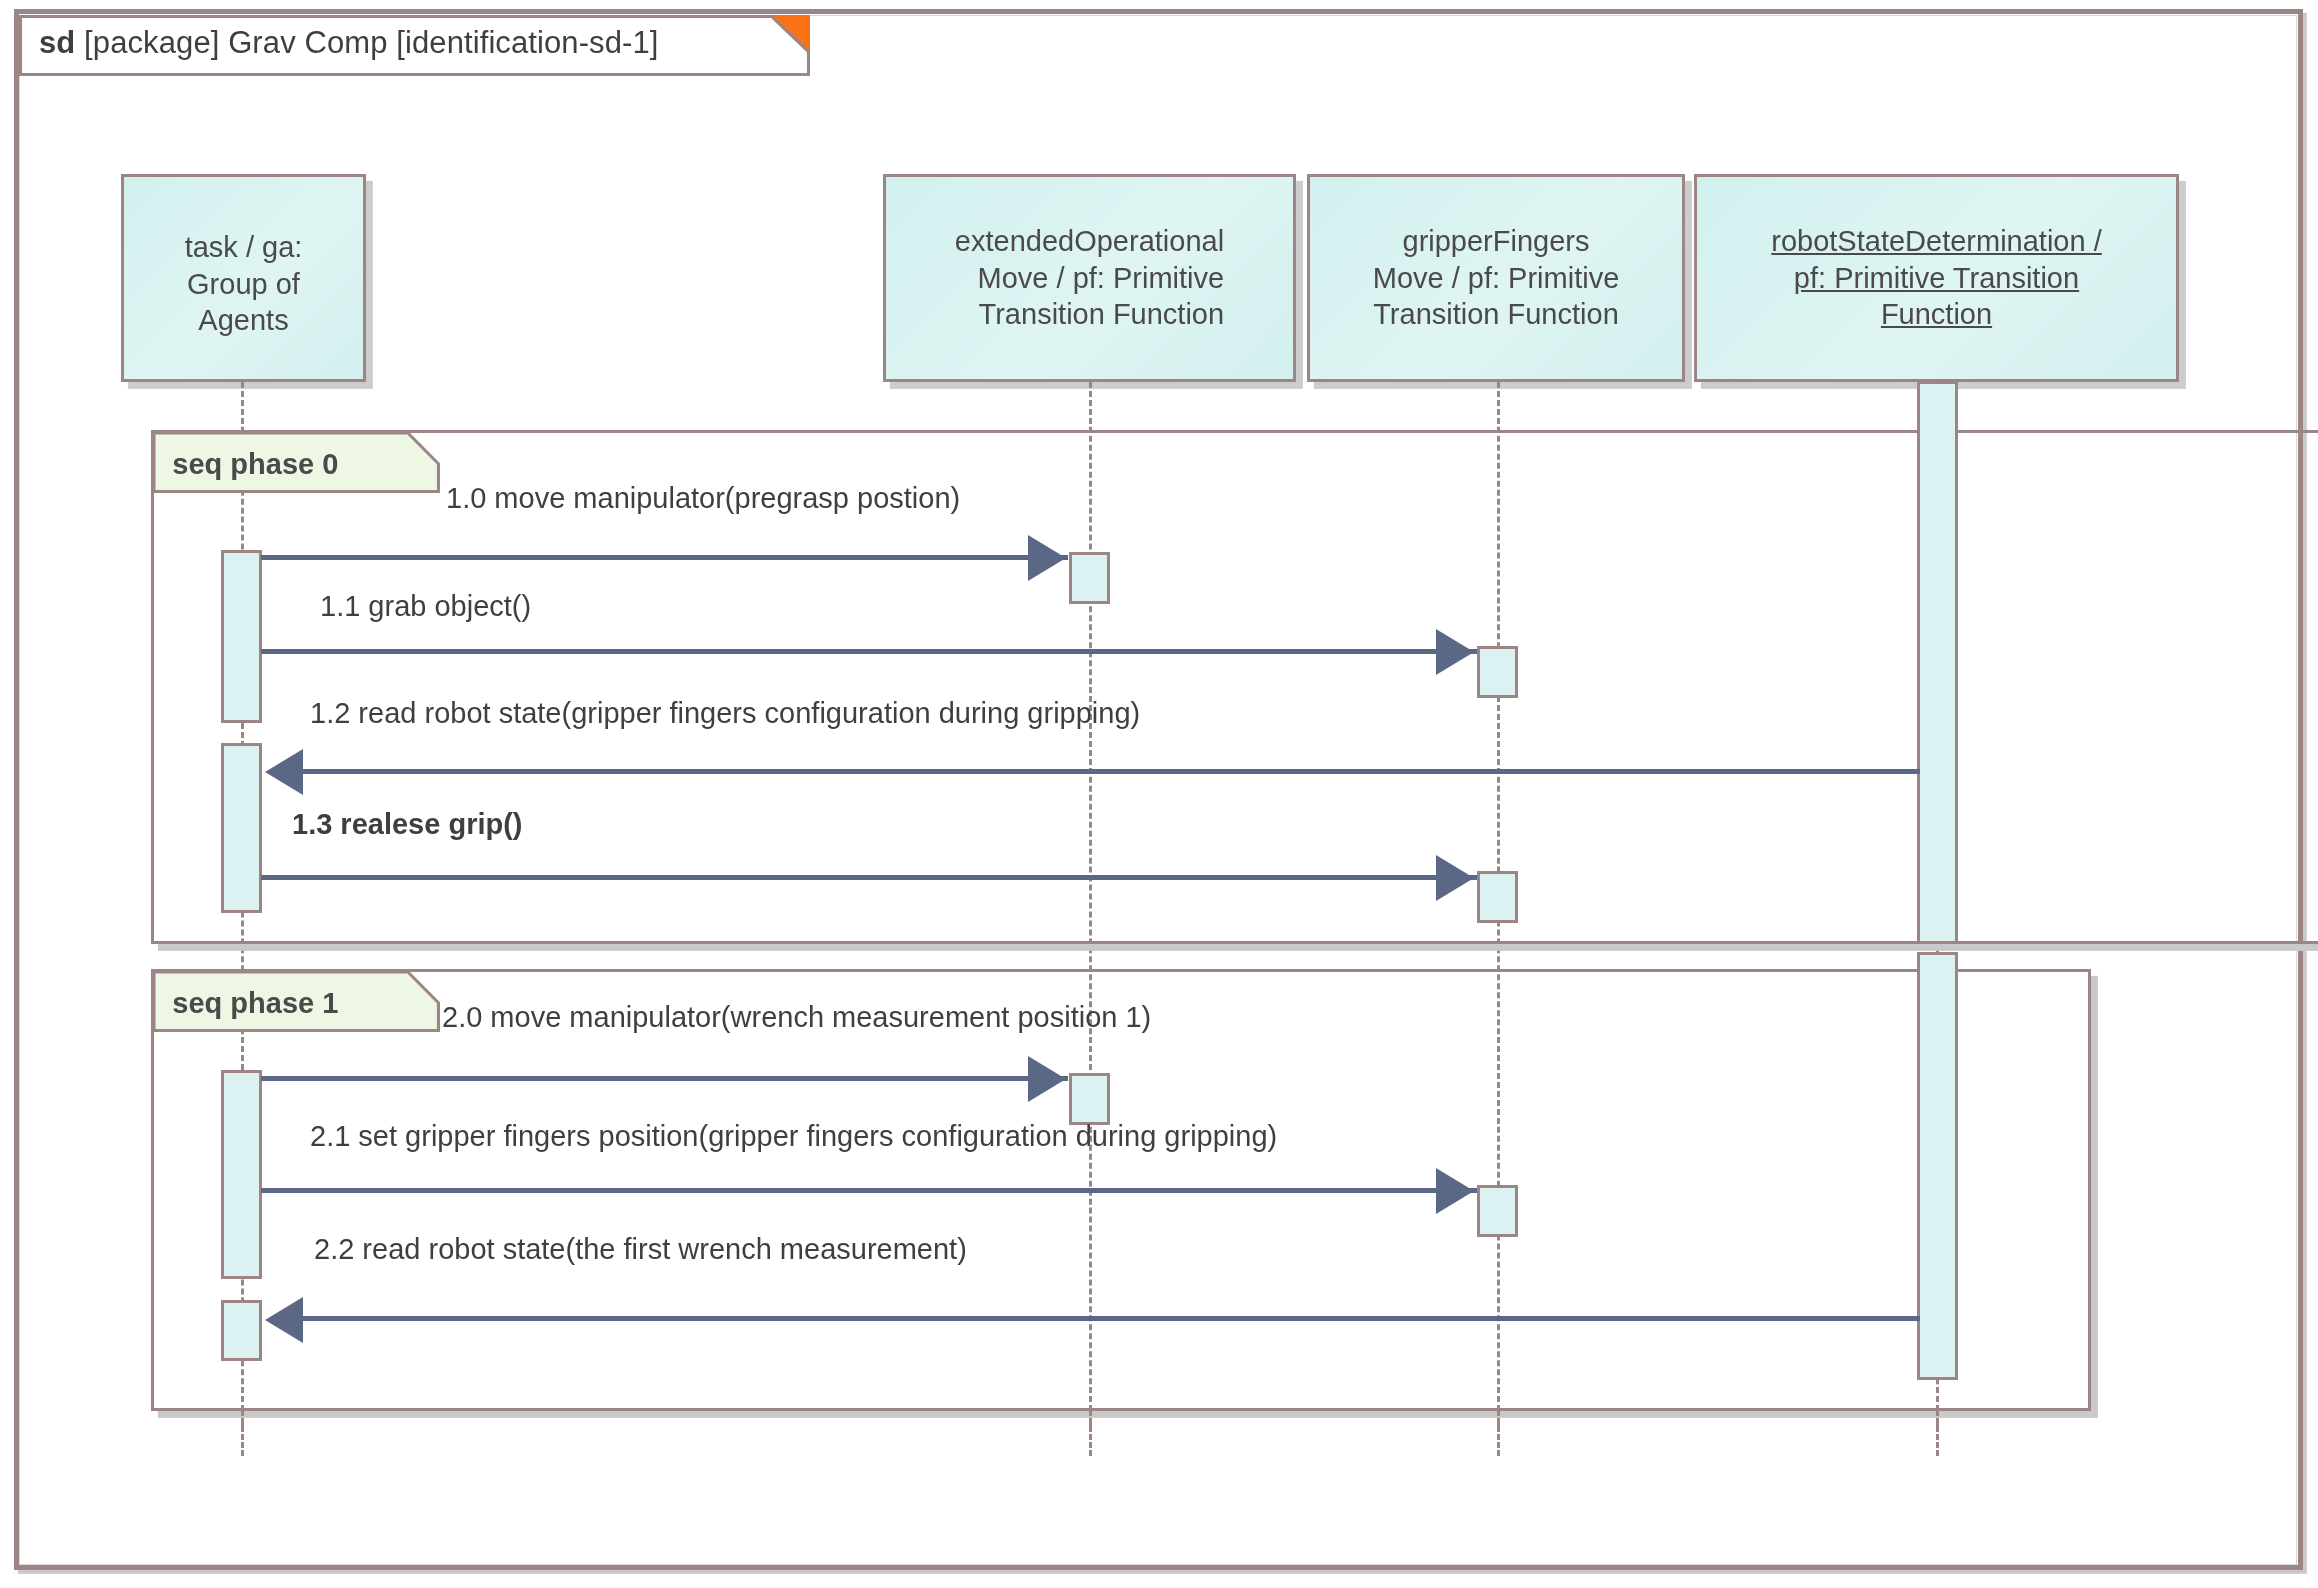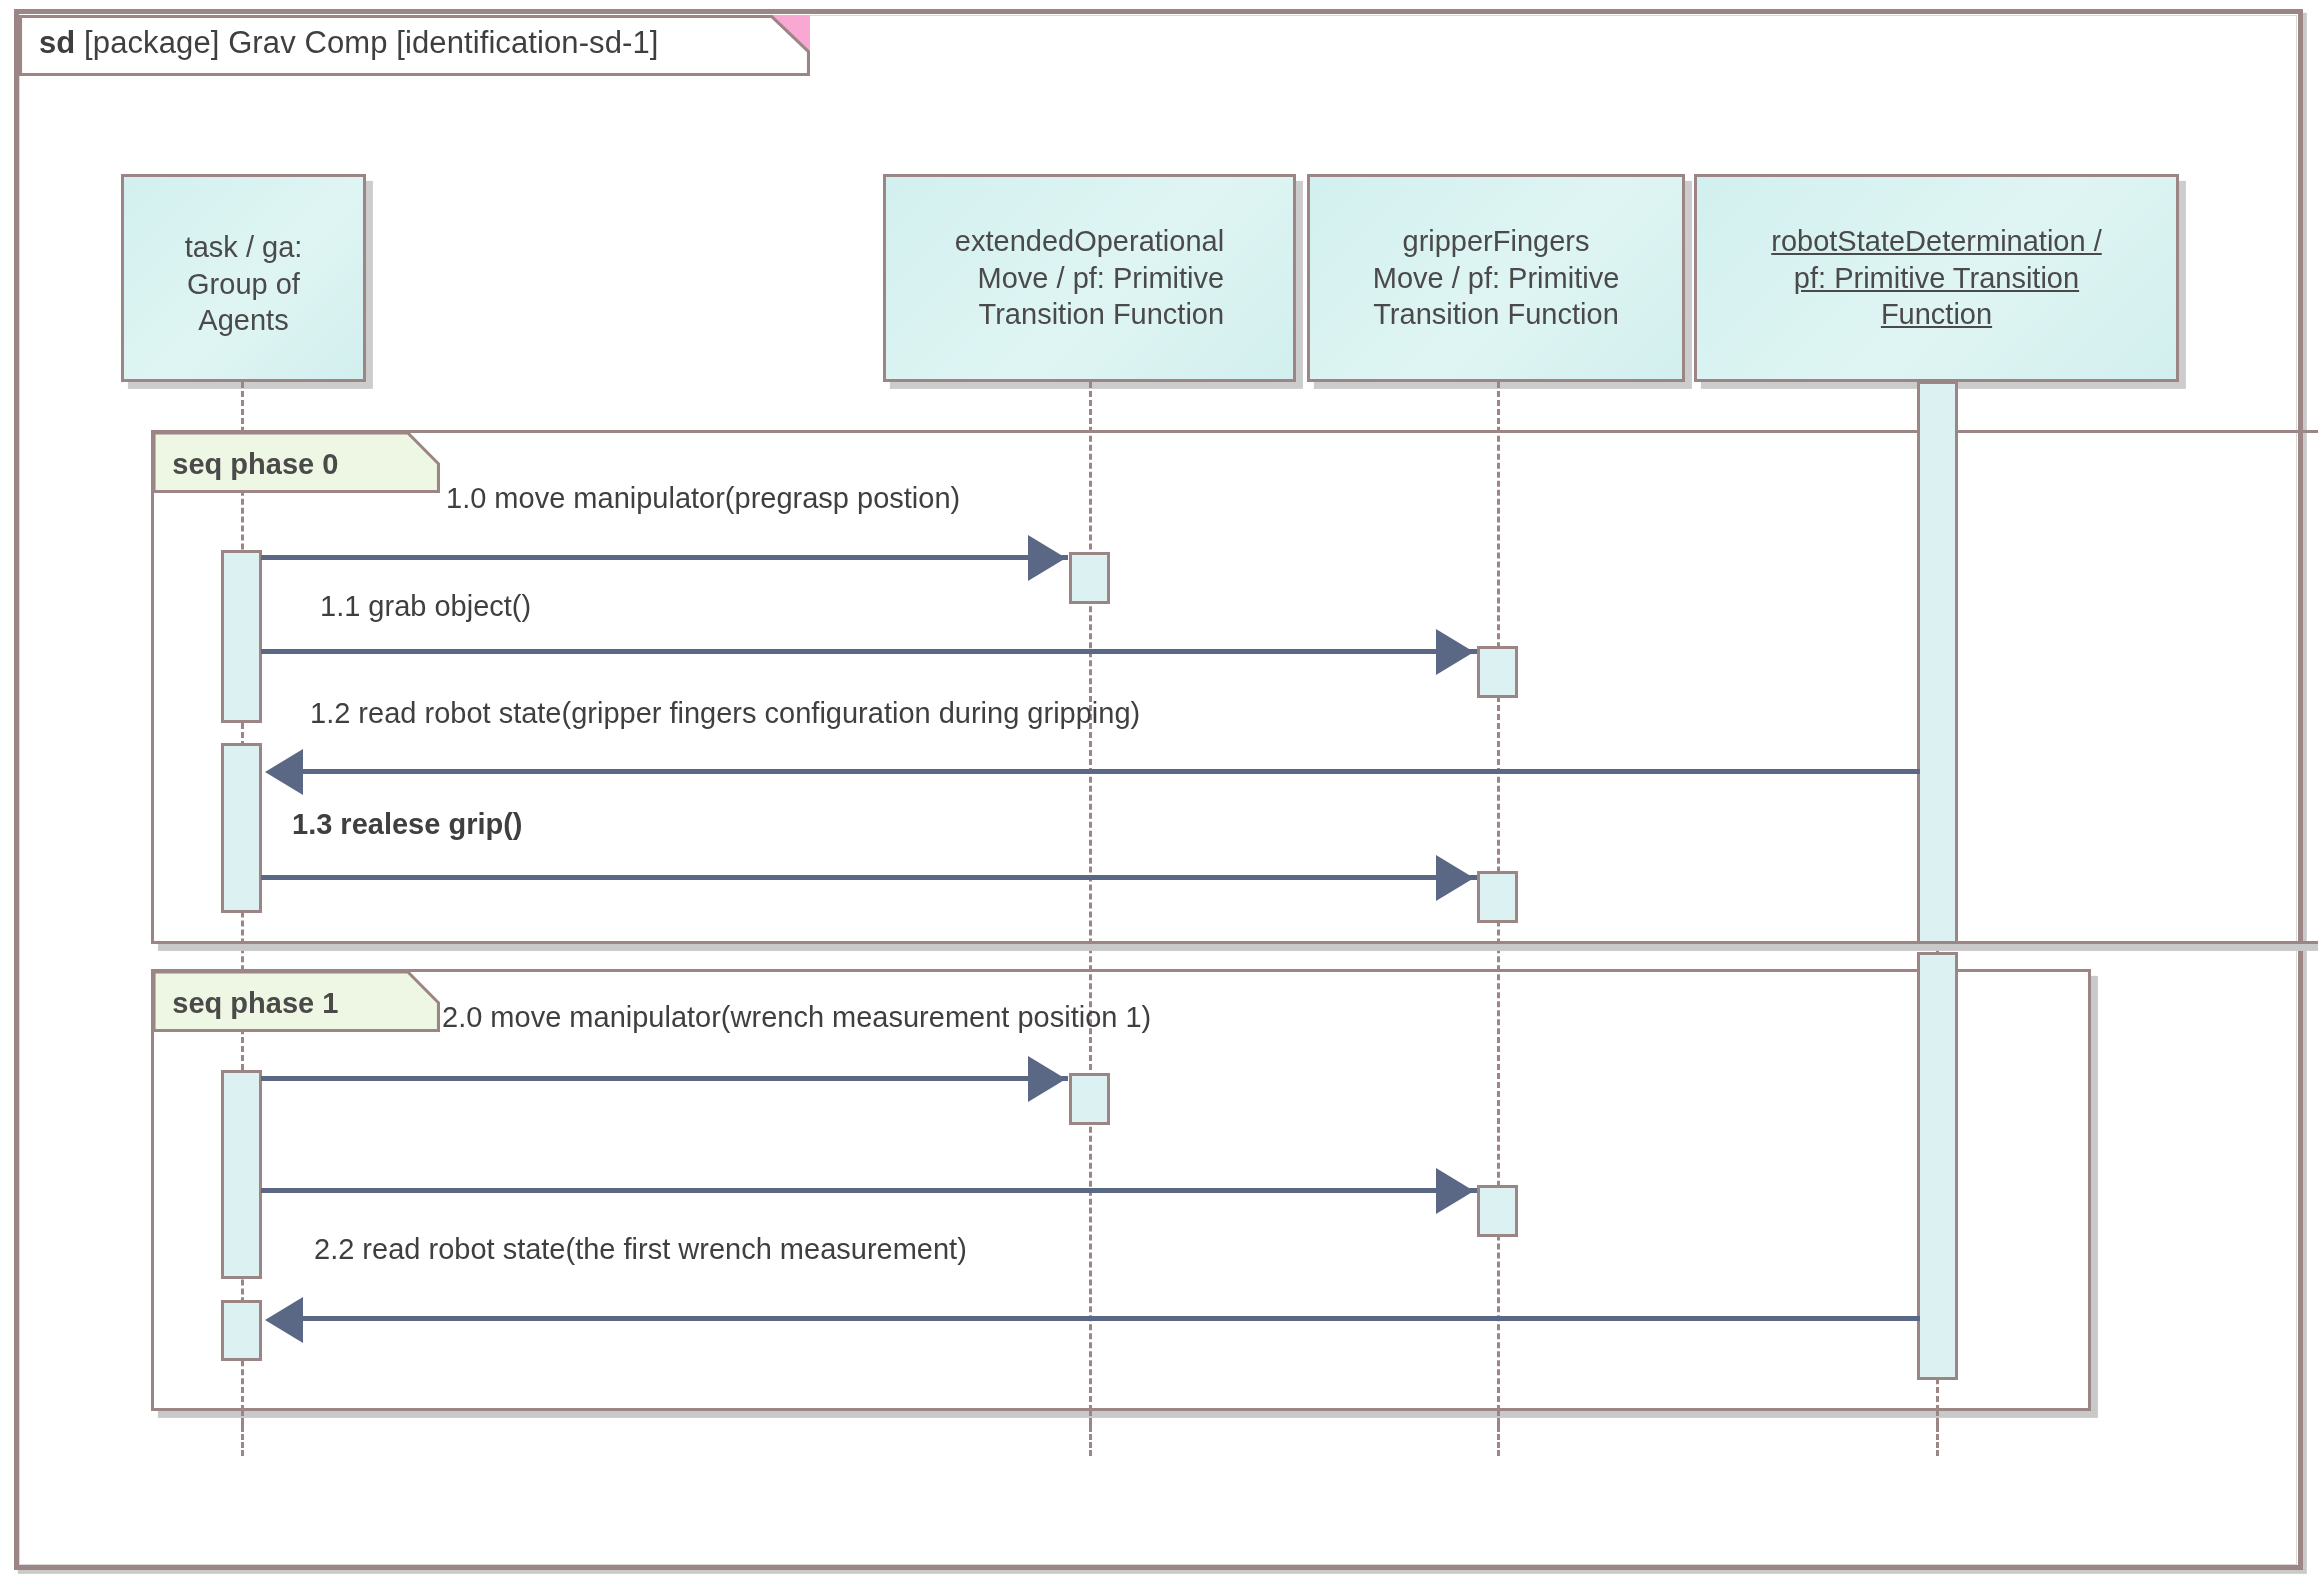--- a/index.html
+++ b/index.html
@@ -13,21 +13,21 @@
     box-shadow:3.8px 3.8px 0 0 #c9c9c9;
   }
   .frame-inner-line{
     position:absolute;left:19px;top:14.5px;width:2278px;height:1550px;
     border:1.5px solid #d8d8d8;box-sizing:border-box;pointer-events:none;
   }
 
   
   .title-tag{
     position:absolute;left:19px;top:14.5px;width:791px;height:61px;
-    background:#f9a8d4;
+    background:#f97316;
     box-sizing:border-box;
   }
   .title-tag .penta{
     position:absolute;left:0;top:0;width:100%;height:100%;
   }
   .title-text{
     position:absolute;left:20px;top:10.7px;
     font-size:31px;color:#3f3f3f;white-space:nowrap;letter-spacing:0.1px;
   }
   .title-text b{font-weight:bold;}
@@ -183,20 +183,21 @@
   <div class="act" style="left:1069px;top:1073px;width:41px;height:52px;"></div>
 
   <div class="act" style="left:1477px;top:1185px;width:41px;height:52px;"></div>
 
   <div class="act" style="left:1917px;top:952px;width:41px;height:428px;"></div>
 
   <div class="msg-label" style="left:442px;top:1001px;">2.0 move manipulator(wrench measurement position 1)</div>
   <div class="msg-line" style="left:261px;top:1076px;width:807px;"></div>
   <div class="arrow-r" style="left:1028px;top:1056px;"></div>
 
+  <div class="msg-label" style="left:310px;top:1120px;">2.1 set gripper fingers position(gripper fingers configuration during gripping)</div>
   <div class="msg-line" style="left:261px;top:1188px;width:1216px;"></div>
   <div class="arrow-r" style="left:1436px;top:1168px;"></div>
 
   <div class="msg-label" style="left:314px;top:1233px;">2.2 read robot state(the first wrench measurement)</div>
   <div class="msg-line" style="left:303px;top:1316px;width:1617px;"></div>
   <div class="arrow-l" style="left:265px;top:1297px;"></div>
 
   <div class="lifeline" style="left:241px;top:1410px;height:46px;"></div>
   <div class="lifeline" style="left:1089px;top:1410px;height:46px;"></div>
   <div class="lifeline" style="left:1497px;top:1410px;height:46px;"></div>

